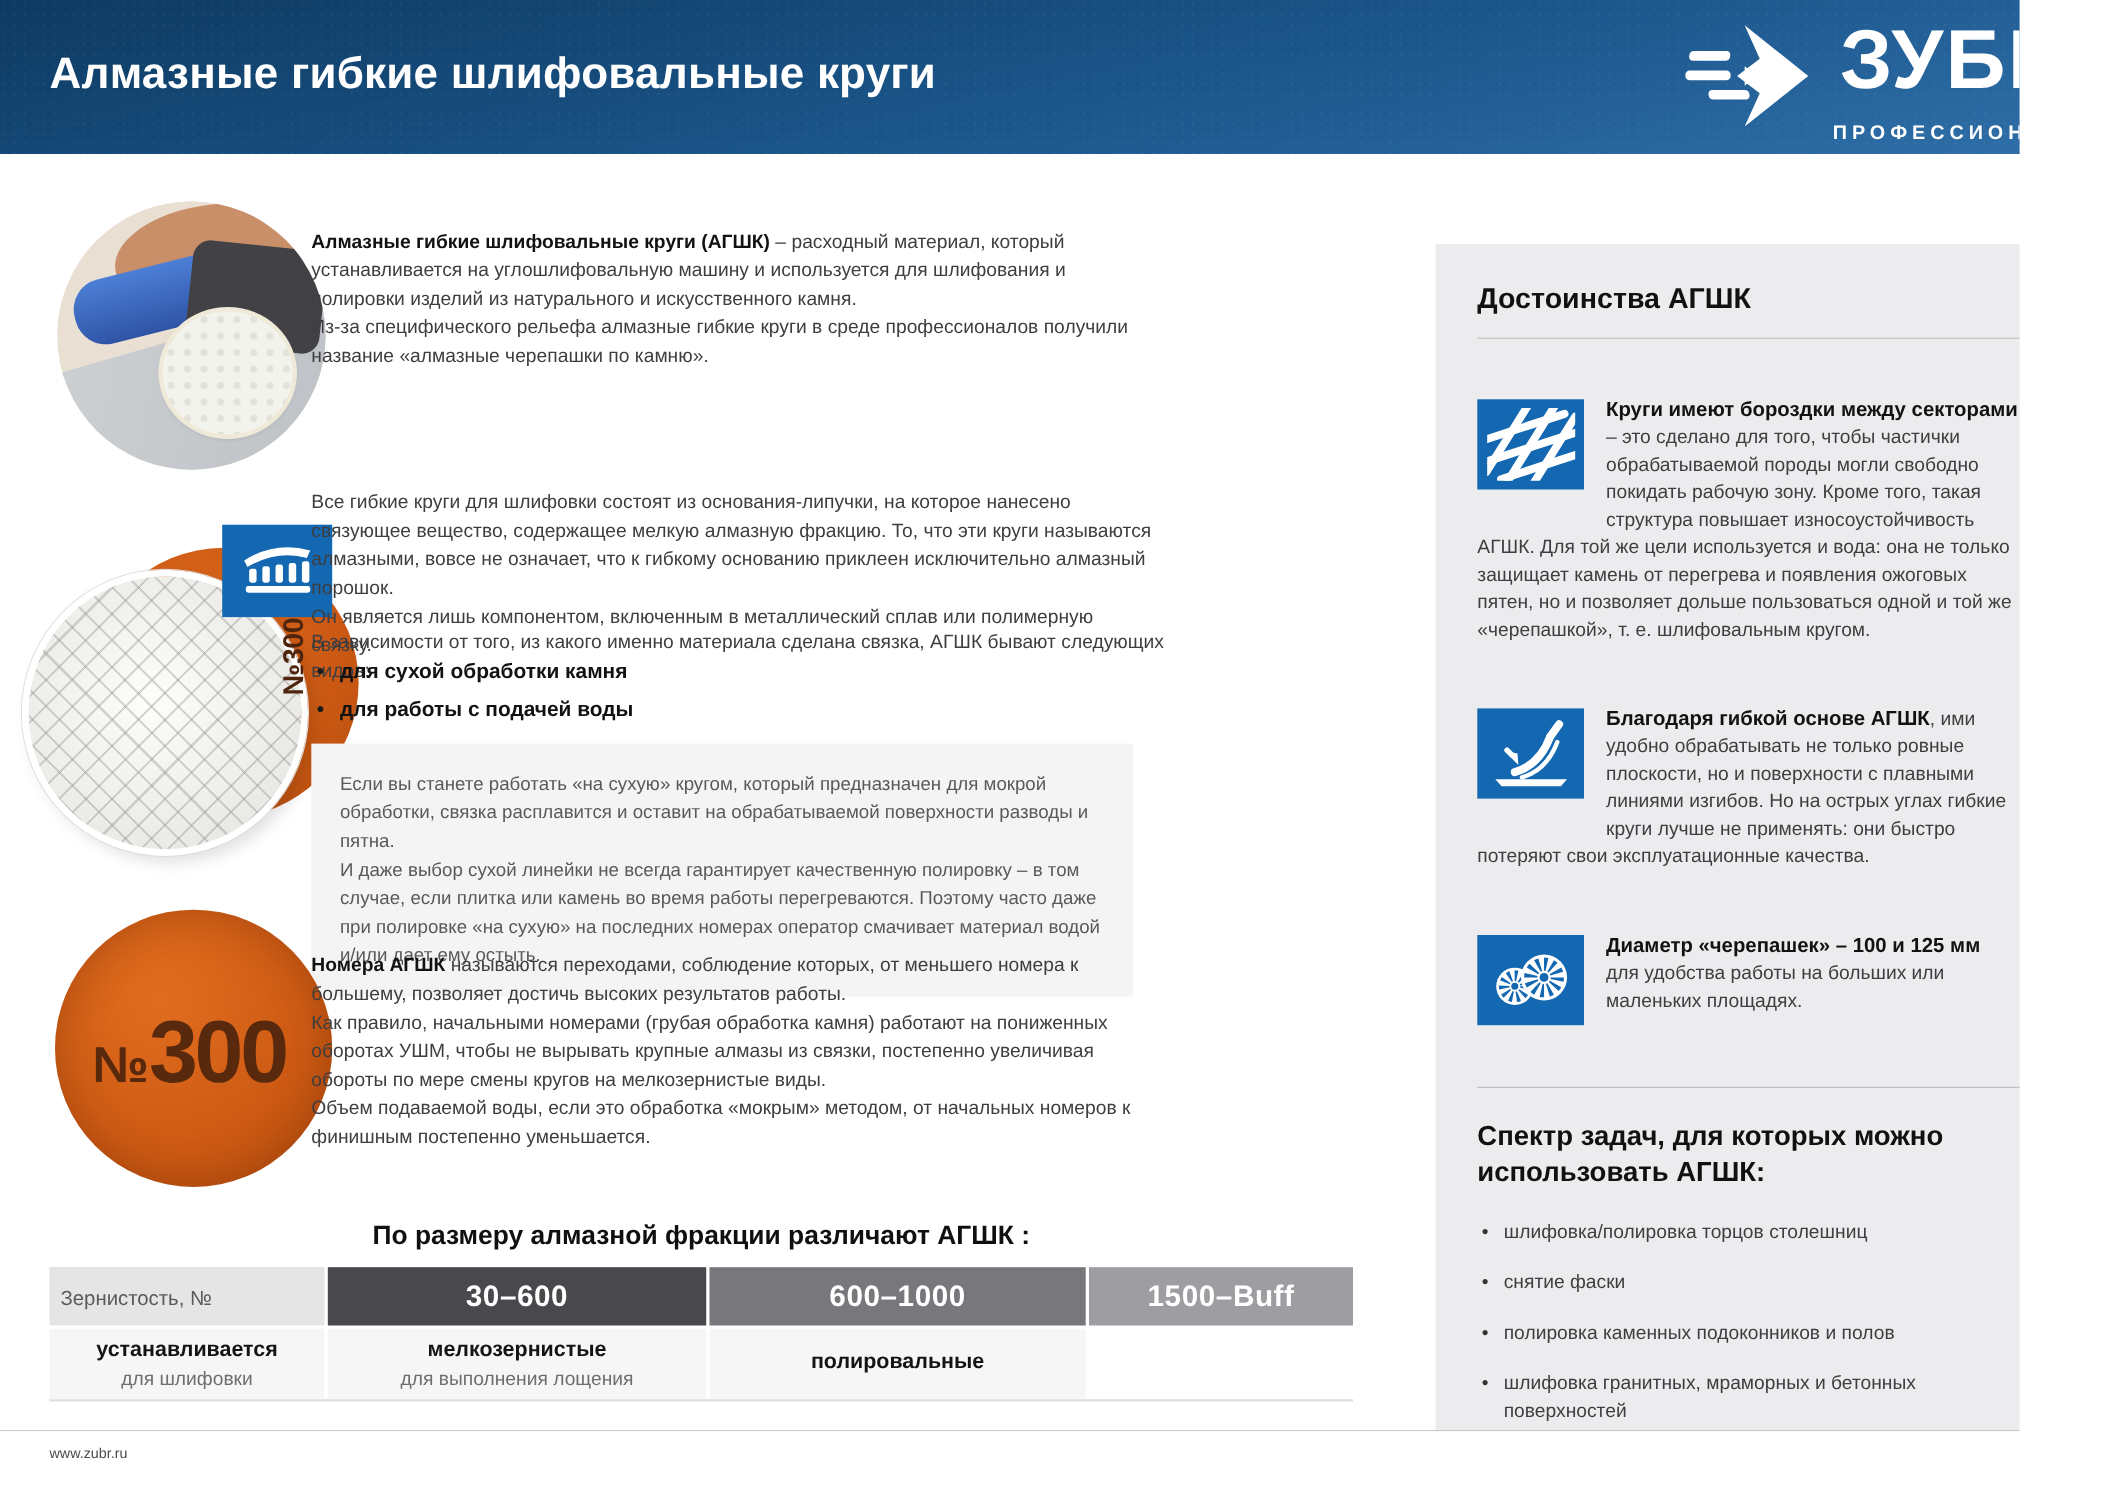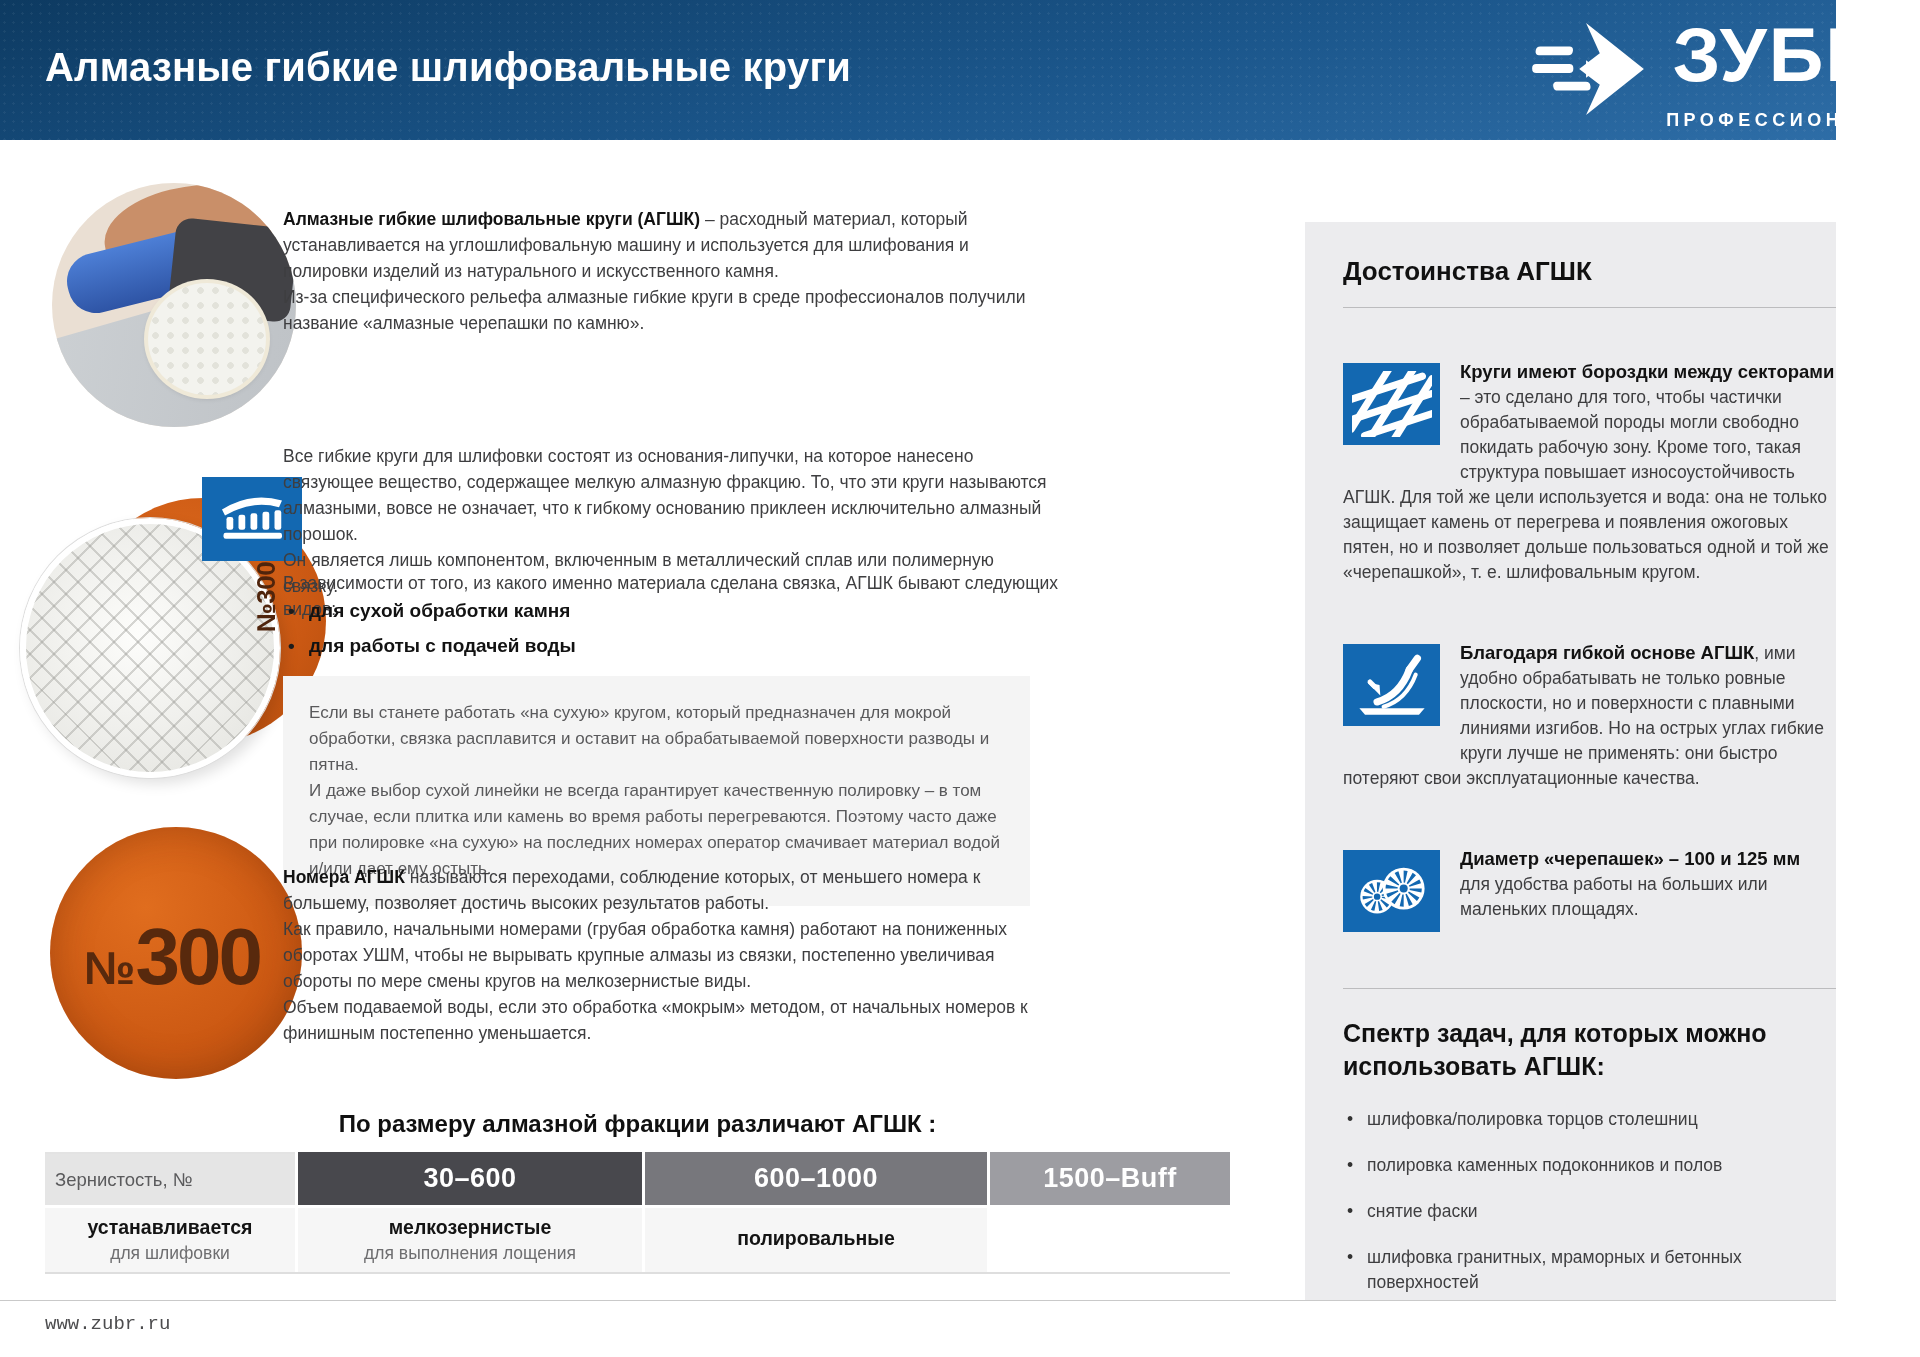--- a/index.html
+++ b/index.html
@@ -101,21 +101,21 @@
   .adv-ico{float:left;width:97px;height:82px;margin:4px 20px 20px 0;background:#1368b1;
     display:flex;align-items:center;justify-content:center;}
   .adv b{color:#121212;font-size:18.5px;}
   .sb-h2{font-size:25px;line-height:33px;margin:0 0 24px;white-space:pre-line;color:#111;font-weight:bold;}
   .tasks{list-style:none;margin:0;padding:0;font-size:17.5px;line-height:25px;color:#3e3e40;}
   .tasks li{position:relative;padding-left:24px;margin-bottom:21px;}
   .tasks li::before{content:"\2022";position:absolute;left:4px;color:#333;}
 
   
   .footer-line{position:absolute;left:0;top:1300px;width:1920px;border-top:1px solid #c9c9c9;}
-  .footer-url{position:absolute;left:45px;top:1313px;font-size:19px;color:#4c4c4e;text-decoration:none;font-family:Liberation Mono, monospace;}
+  .footer-url{position:absolute;left:45px;top:1313px;font-size:13px;color:#4c4c4e;text-decoration:none;}
 </style>
 </head>
 <body>
 
 <div class="page">
 
   <header class="header">
     <h1 class="page-title">Алмазные гибкие шлифовальные круги</h1>
     <div class="logo">
       <span>
@@ -262,22 +262,22 @@
         </svg>
       </span><b>Диаметр «черепашек» – 100 и 125 мм</b><span>
 для удобства работы на больших или маленьких площадях.</span>
     </div>
 
     <hr class="sb-div2">
     <h2 class="sb-h2">Спектр задач, для которых можно
 использовать АГШК:</h2>
     <ul class="tasks">
       <li>шлифовка/полировка торцов столешниц</li>
+      <li>снятие фаски</li>
       <li>полировка каменных подоконников и полов</li>
-      <li>снятие фаски</li>
       <li>шлифовка гранитных, мраморных и бетонных поверхностей</li>
 
     </ul>
   </aside>
 
   <div class="footer-line"></div>
   <a class="footer-url" href="#">www.zubr.ru</a>
 
 </div>
 

